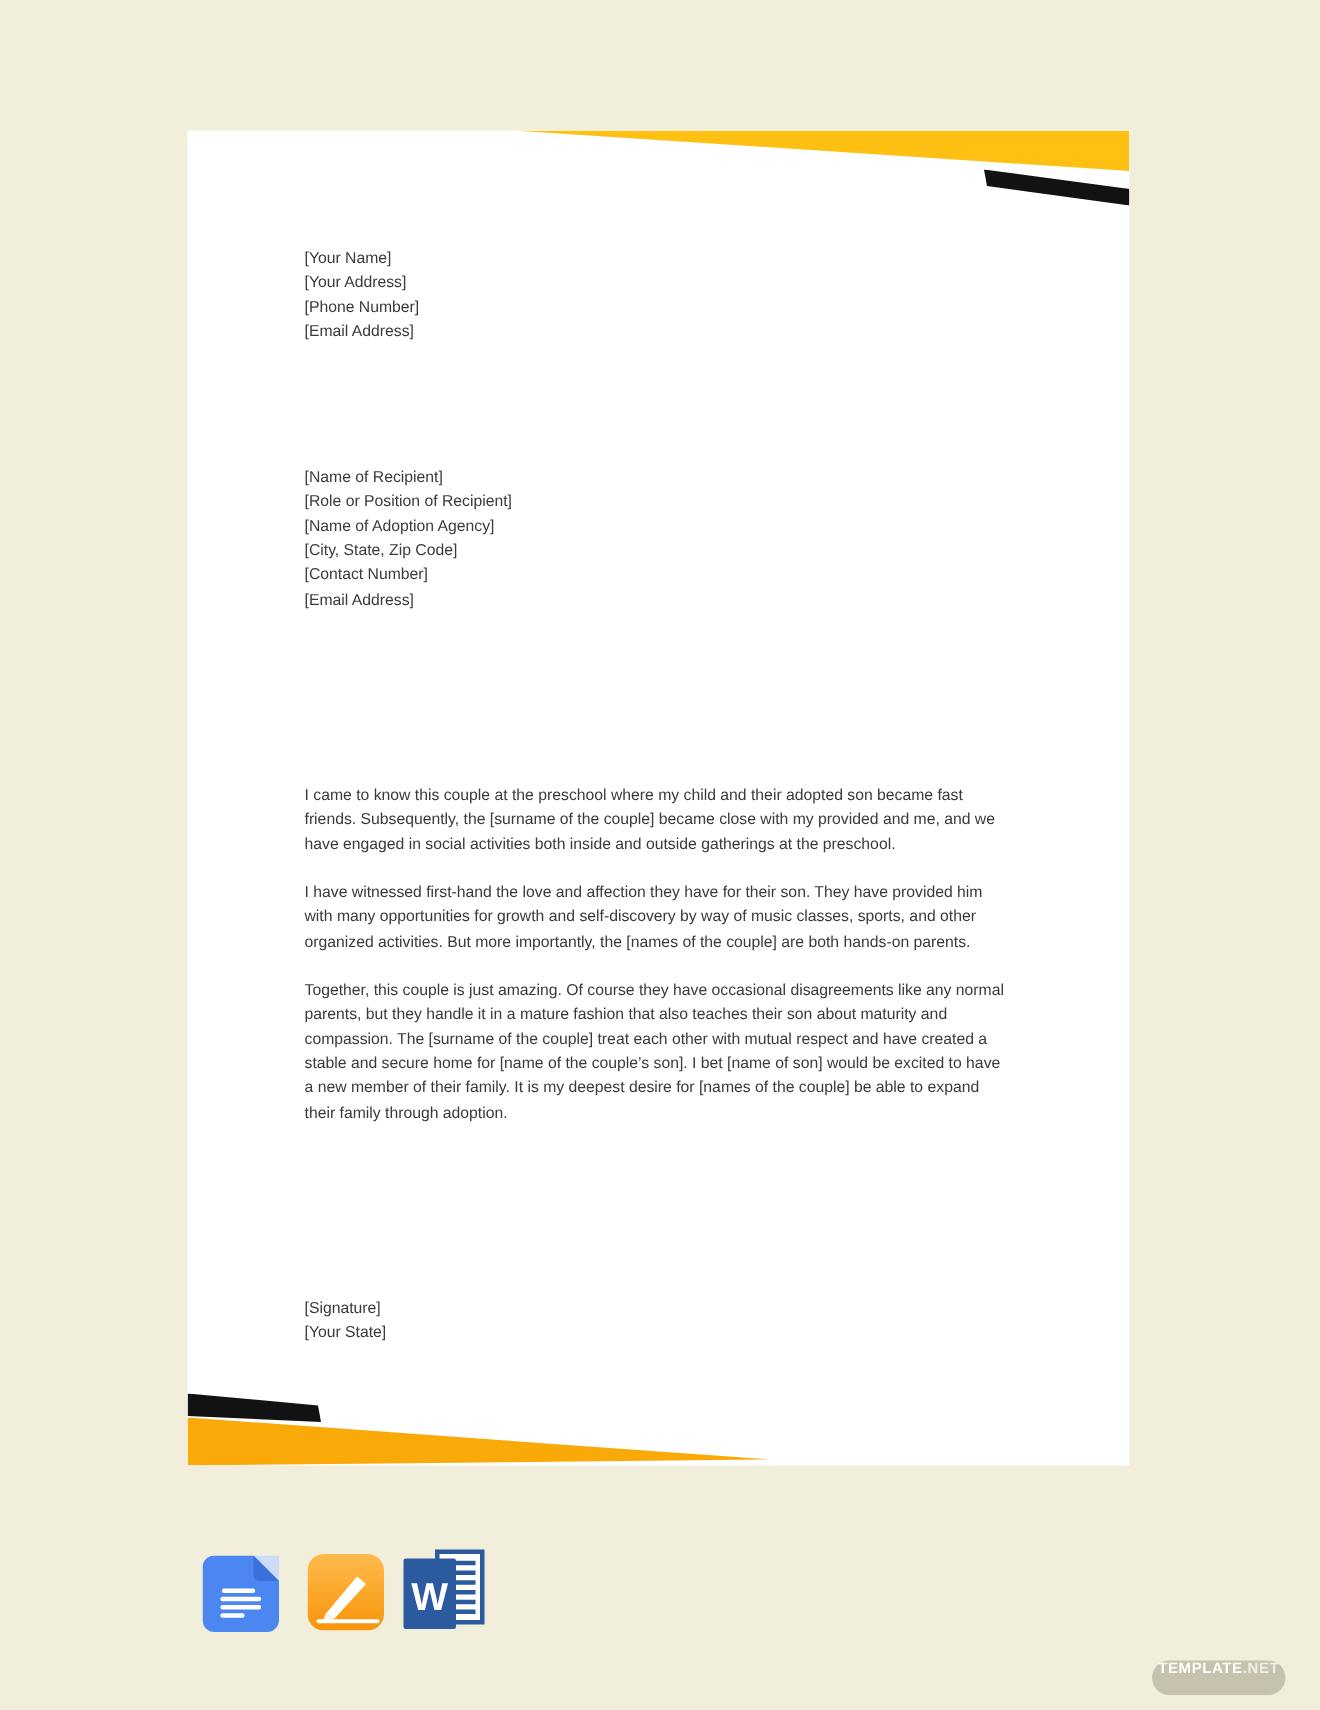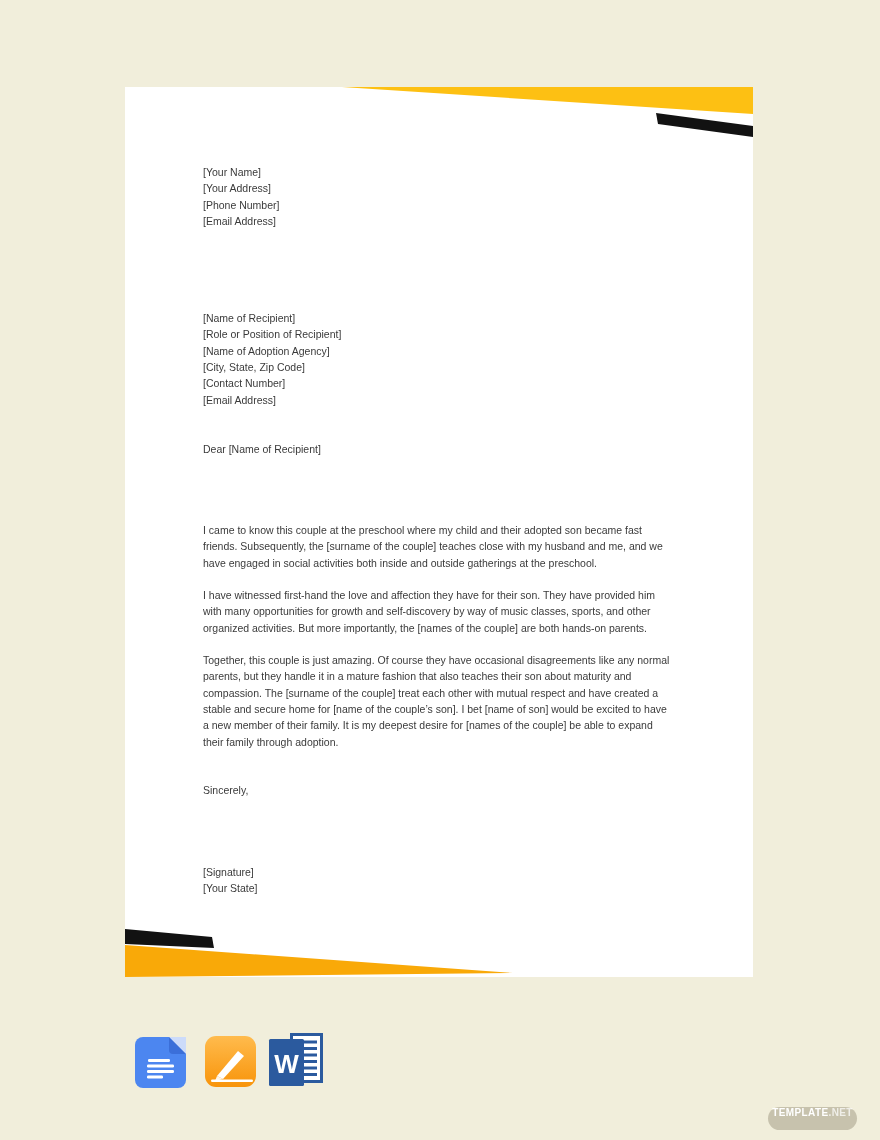--- a/index.html
+++ b/index.html
@@ -53,34 +53,32 @@
     <div class="block" style="top:77px">[Your Name]
 [Your Address]
 [Phone Number]
 [Email Address]</div>
     <div class="block" style="top:223px">[Name of Recipient]
 [Role or Position of Recipient]
 [Name of Adoption Agency]
 [City, State, Zip Code]
 [Contact Number]
 [Email Address]</div>
-    <div class="block" style="top:354px">Dear [Name of Recipient]</div>
     <div class="block" style="top:435px">I came to know this couple at the preschool where my child and their adopted son became fast
-friends. Subsequently, the [surname of the couple] teaches close with my husband and me, and we
+friends. Subsequently, the [surname of the couple] became close with my provided and me, and we
 have engaged in social activities both inside and outside gatherings at the preschool.</div>
     <div class="block" style="top:565px">Together, this couple is just amazing. Of course they have occasional disagreements like any normal
 parents, but they handle it in a mature fashion that also teaches their son about maturity and
 compassion. The [surname of the couple] treat each other with mutual respect and have created a
 stable and secure home for [name of the couple’s son]. I bet [name of son] would be excited to have
 a new member of their family. It is my deepest desire for [names of the couple] be able to expand
 their family through adoption.</div>
     <div class="block" style="top:500px">I have witnessed first-hand the love and affection they have for their son. They have provided him
 with many opportunities for growth and self-discovery by way of music classes, sports, and other
 organized activities. But more importantly, the [names of the couple] are both hands-on parents.</div>
-    <div class="block" style="top:695px">Sincerely,</div>
     <div class="block" style="top:777px">[Signature]
 [Your State]</div>
   </div>
 
   <div class="fmt-icon" style="left:135px;top:1037px;width:51px;height:51px">
     <svg width="51" height="51" viewBox="0 0 51 51">
       <path d="M8 0 H34 L51 17 V43 a8 8 0 0 1 -8 8 H8 a8 8 0 0 1 -8 -8 V8 a8 8 0 0 1 8 -8 Z" fill="#4c86f0"></path>
       <polygon points="34,0 51,0 51,17" fill="#ccdbfa"></polygon>
       <path d="M34 0 L51 17 H38 a4 4 0 0 1 -4 -4 Z" fill="#3b6fd9"></path>
       <rect x="13" y="22" width="22" height="3" rx="1.2" fill="#ffffff"></rect>

